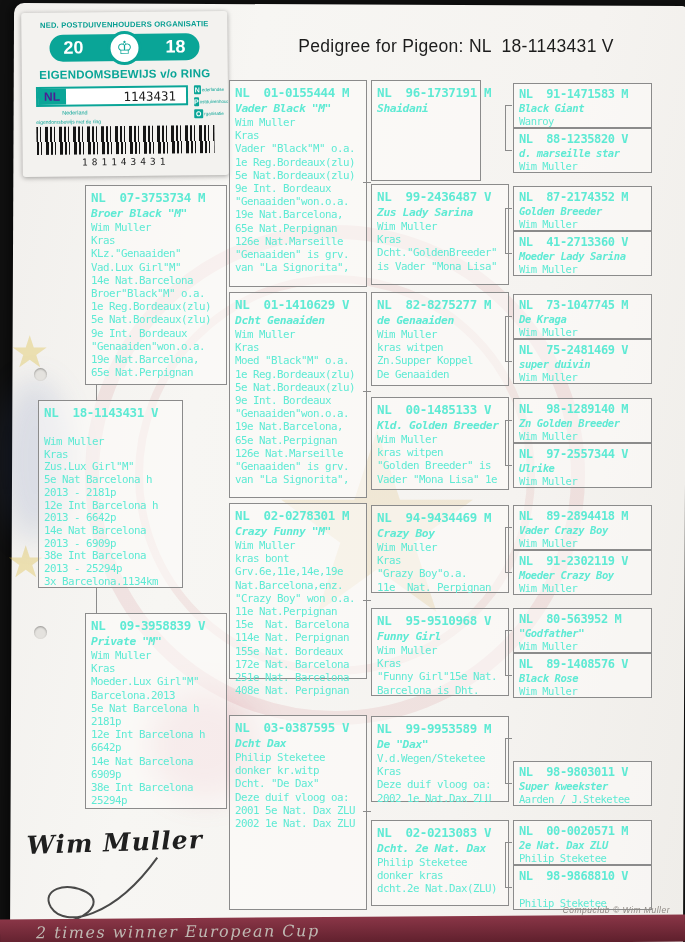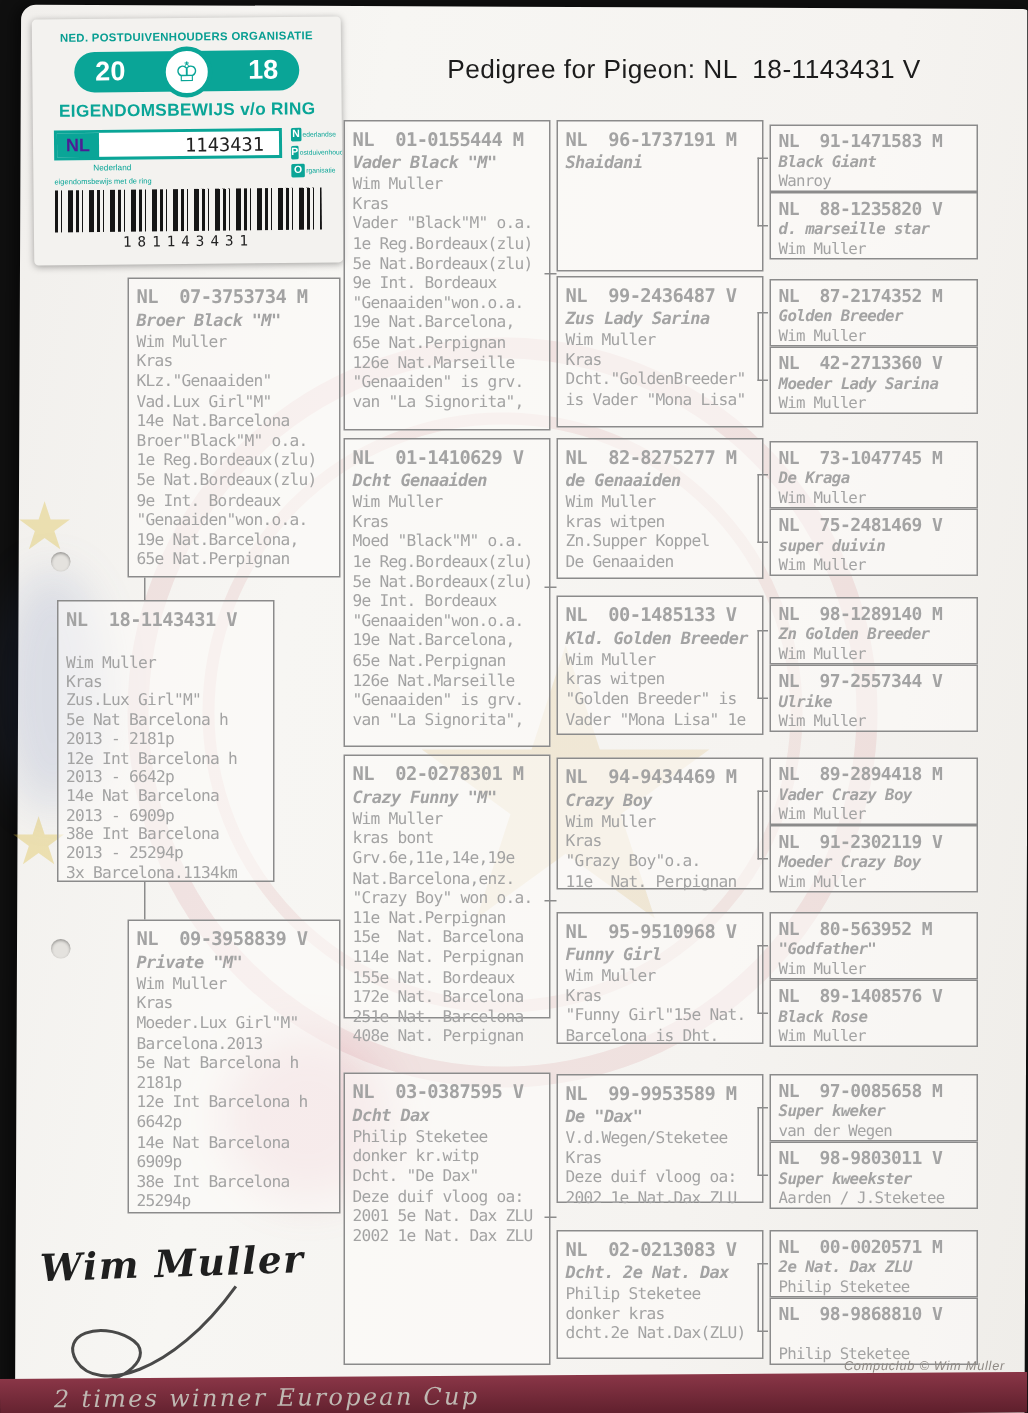--- a/index.html
+++ b/index.html
@@ -54,21 +54,21 @@
   .npo-rest { font-size:4.5px; color:#0aa597; white-space:nowrap; }
   .stk-smallprint { position:absolute; top:106px; left:14px; font-size:5px; color:#0aa597; }
   .stk-barcode { position:absolute; top:114px; left:14px; width:178px; height:28px;
                  background:repeating-linear-gradient(90deg,#151515 0 2px,transparent 2px 4px,
                    #151515 4px 5px,transparent 5px 9px,#151515 9px 12px,transparent 12px 14px); }
   .stk-barnum { position:absolute; top:144px; left:0; right:0; text-align:center;
                 font-size:9.5px; color:#222; letter-spacing:4px; font-family:"DejaVu Sans Mono", monospace; }
 
   
   .box { position:absolute; border:1px solid #8b8b8b; background:rgba(253,252,250,.55);
-         padding:3px 4px 2px 5px; font-family:"DejaVu Sans Mono", monospace; color:#a3a3a3; }
+         padding:3px 4px 2px 5px; font-family:"DejaVu Sans Mono", monospace; color:#5eead4; }
   .ring { font-size:12.5px; font-weight:bold; white-space:pre; line-height:17px; letter-spacing:-.4px; }
   .pname { font-size:11.3px; font-weight:bold; font-style:italic; line-height:15px;
            min-height:15px; white-space:pre; letter-spacing:-.4px; }
   .plines .pl { font-size:10.8px; line-height:13.2px; white-space:pre; letter-spacing:-.5px; }
   .subject .plines .pl { line-height:12.7px; }
   .sbox .ring { font-size:12px; line-height:15px; }
   .sbox .pname { font-size:10.5px; line-height:13px; min-height:13px; }
   .fancier { font-size:10.5px; line-height:13px; white-space:pre; letter-spacing:-.5px; }
 
   
@@ -256,21 +256,21 @@
     <div class="plines">
         <div class="pl">Philip Steketee</div>
         <div class="pl">donker kr.witp</div>
         <div class="pl">Dcht. "De Dax"</div>
         <div class="pl">Deze duif vloog oa:</div>
         <div class="pl">2001 5e Nat. Dax ZLU</div>
         <div class="pl">2002 1e Nat. Dax ZLU</div>
       </div>
   </div>
 
-  <div class="box" style="left:371px; top:80px; width:138px; height:101px;">
+  <div class="box" style="left:371px; top:80px; width:110px; height:101px;">
     <div class="ring">NL  96-1737191 M</div>
     <div class="pname">Shaidani</div>
   </div>
   <div class="box" style="left:371px; top:184px; width:138px; height:101px;">
     <div class="ring">NL  99-2436487 V</div>
     <div class="pname">Zus Lady Sarina</div>
     <div class="plines">
         <div class="pl">Wim Muller</div>
         <div class="pl">Kras</div>
         <div class="pl">Dcht."GoldenBreeder"</div>
@@ -346,21 +346,21 @@
     <div class="ring">NL  88-1235820 V</div>
     <div class="pname">d. marseille star</div>
     <div class="fancier">Wim Muller</div>
   </div>
   <div class="box sbox" style="left:513px; top:186px; width:139px; height:45px;">
     <div class="ring">NL  87-2174352 M</div>
     <div class="pname">Golden Breeder</div>
     <div class="fancier">Wim Muller</div>
   </div>
   <div class="box sbox" style="left:513px; top:231px; width:139px; height:45px;">
-    <div class="ring">NL  42-2713360 V</div>
+    <div class="ring">NL  41-2713360 V</div>
     <div class="pname">Moeder Lady Sarina</div>
     <div class="fancier">Wim Muller</div>
   </div>
   <div class="box sbox" style="left:513px; top:294px; width:139px; height:45px;">
     <div class="ring">NL  73-1047745 M</div>
     <div class="pname">De Kraga</div>
     <div class="fancier">Wim Muller</div>
   </div>
   <div class="box sbox" style="left:513px; top:339px; width:139px; height:45px;">
     <div class="ring">NL  75-2481469 V</div>
@@ -389,25 +389,20 @@
   </div>
   <div class="box sbox" style="left:513px; top:608px; width:139px; height:45px;">
     <div class="ring">NL  80-563952 M</div>
     <div class="pname">"Godfather"</div>
     <div class="fancier">Wim Muller</div>
   </div>
   <div class="box sbox" style="left:513px; top:653px; width:139px; height:45px;">
     <div class="ring">NL  89-1408576 V</div>
     <div class="pname">Black Rose</div>
     <div class="fancier">Wim Muller</div>
-  </div>
-  <div class="box sbox" style="left:513px; top:716px; width:139px; height:45px;">
-    <div class="ring">NL  97-0085658 M</div>
-    <div class="pname">Super kweker</div>
-    <div class="fancier">van der Wegen</div>
   </div>
   <div class="box sbox" style="left:513px; top:761px; width:139px; height:45px;">
     <div class="ring">NL  98-9803011 V</div>
     <div class="pname">Super kweekster</div>
     <div class="fancier">Aarden / J.Steketee</div>
   </div>
   <div class="box sbox" style="left:513px; top:820px; width:139px; height:45px;">
     <div class="ring">NL  00-0020571 M</div>
     <div class="pname">2e Nat. Dax ZLU</div>
     <div class="fancier">Philip Steketee</div>

